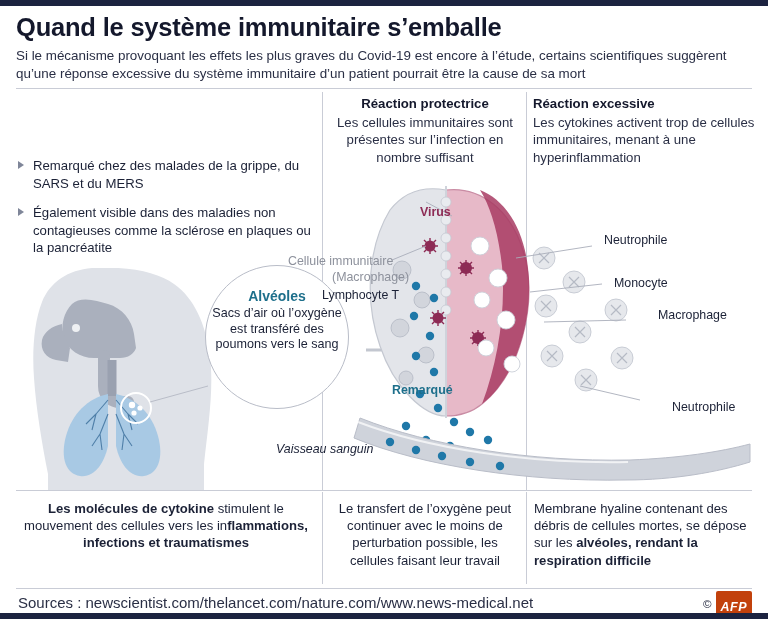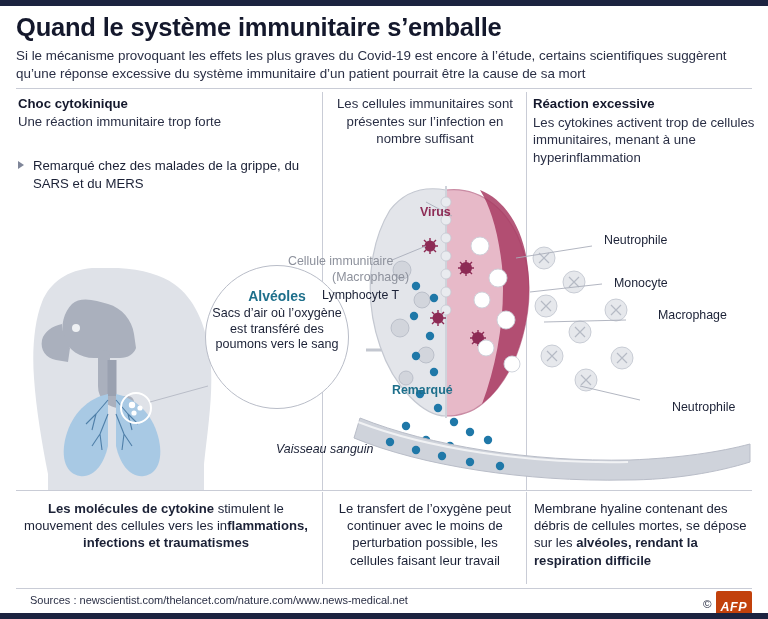--- a/index.html
+++ b/index.html
@@ -163,22 +163,22 @@
   .b3 .s { font-weight: bold; }
 
   .rule-src {
     position: absolute;
     left: 16px; top: 588px;
     width: 736px; height: 1px;
     background: #c9ccd6;
   }
   .sources {
     position: absolute;
-    left: 30px; top: 594px;
-    font-size: 11px;
+    left: 18px; top: 594px;
+    font-size: 15px;
     color: #2a2f45;
   }
   .afp {
     position: absolute;
     right: 16px; top: 591px;
     font-size: 11.6px;
     color: #2a2f45;
     display: flex;
     align-items: center;
     gap: 4px;
@@ -209,36 +209,37 @@
 
   <div class="topbar"></div>
 
   <div class="title">Quand le système immunitaire s’emballe</div>
   <div class="subtitle">Si le mécanisme provoquant les effets les plus graves du Covid-19 est encore à l’étude, certains scientifiques suggèrent qu’une réponse excessive du système immunitaire d’un patient pourrait être la cause de sa mort</div>
 
   <div class="rule-top"></div>
   <div class="vline v1"></div>
   <div class="vline v2"></div>
 
-  <div class="col-head ch-left">
-    <span class="h">Choc cytokinique</span>
-    <span class="sub">Une réaction immunitaire trop forte</span>
-  </div>
   <div class="col-head ch-mid">
+    <span class="h">Réaction protectrice</span>
     <span>Les cellules immunitaires sont présentes sur l’infection en nombre suffisant</span>
   </div>
   <div class="col-head ch-right">
     <span class="h">Réaction excessive</span>
     <span>Les cytokines activent trop de cellules immunitaires, menant à une hyperinflammation</span>
   </div>
 
   <div class="bullets">
     <div class="bullet">
       <span class="tri"></span>
       <span>Remarqué chez des malades de la grippe, du SARS et du MERS</span>
+    </div>
+    <div class="bullet">
+      <span class="tri"></span>
+      <span>Également visible dans des maladies non contagieuses comme la sclérose en plaques ou la pancréatite</span>
     </div>
   </div>
 
   <div class="human-wrap">
     <svg width="300" height="222" viewBox="0 0 300 222">
       <g>
         <path d="M84 0 C60 2 42 14 34 34 C26 54 24 84 26 110 C28 140 34 176 40 206 L40 222 L196 222 L196 196 C200 160 206 120 202 90 C198 56 186 30 166 16 C150 4 120 -2 84 0 Z" fill="#dfe2e8"></path>
       </g>
       <g>
         <path d="M64 36 C56 44 52 58 56 70 C60 82 72 90 86 90 L112 90 C120 90 126 86 128 80 L126 66 C124 52 114 40 100 36 C88 32 72 28 64 36 Z" fill="#aab0bd"></path>

